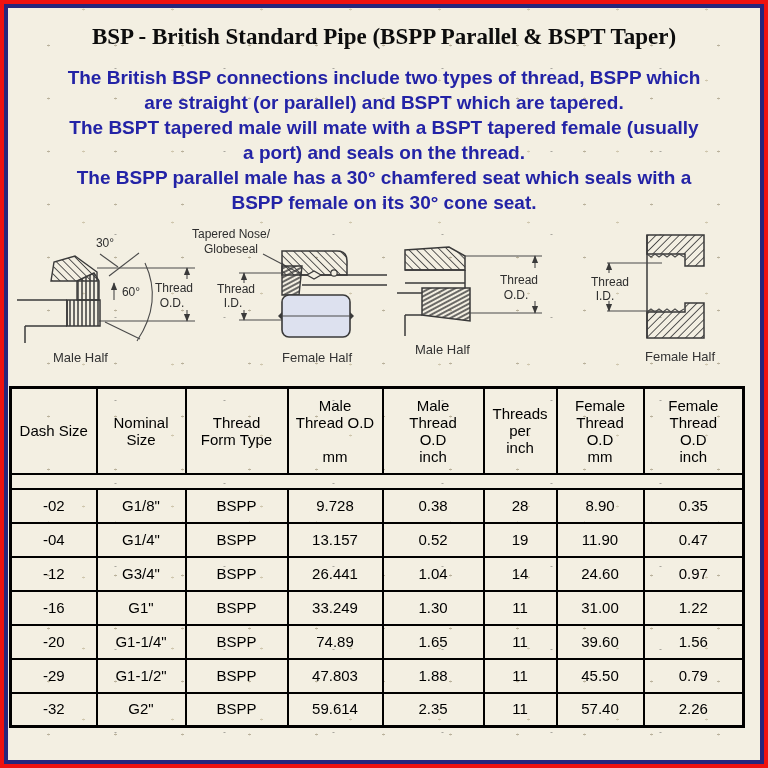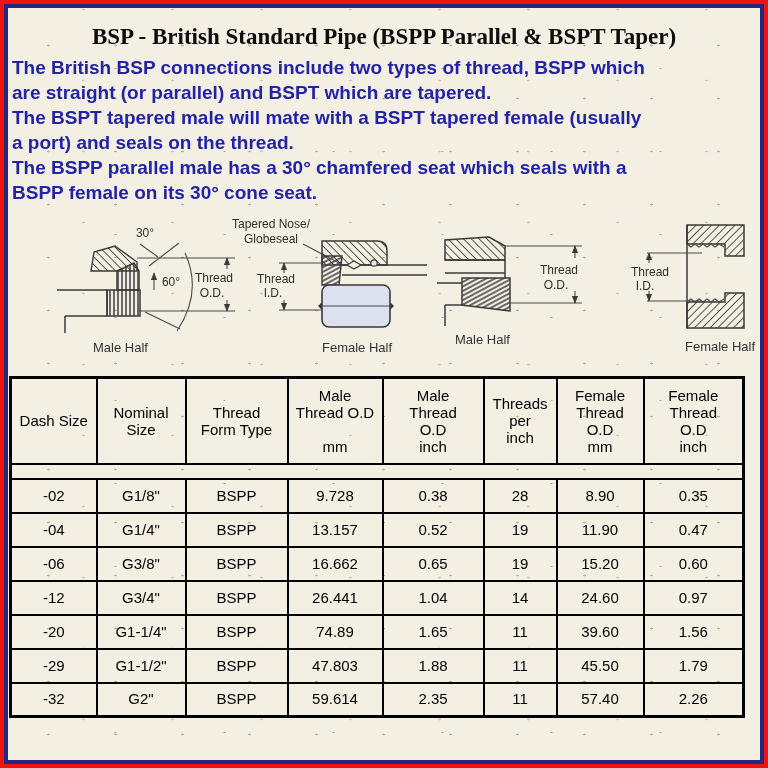--- a/index.html
+++ b/index.html
@@ -26,33 +26,33 @@
   .title {
     margin:16px 6px 0 6px;
     text-align:center;
     font-family:"Liberation Serif", serif;
     font-weight:bold;
     font-size:23px;
     color:#0d0d0d;
   }
 
   .intro {
-    margin:5px 4px 0 4px;
+    margin:15px 4px 0 4px;
+    text-align:center;
     white-space:pre-line;
     font-weight:bold;
     font-size:19px;
     line-height:25px;
     color:#2323a6;
   }
 
   .diagrams {
     position:relative;
     height:150px;
     margin-top:8px;
-    margin-left:40px;
   }
   .diagrams svg { position:absolute; top:0; overflow:visible; }
   #d1 { left:9px; }
   #d2 { left:179px; }
   #d3 { left:389px; }
   #d4 { left:574px; }
 
   .diagrams text {
     font-family:"Liberation Sans", sans-serif;
     font-size:12px;
@@ -264,58 +264,58 @@
             <td>-04</td>
             <td>G1/4"</td>
             <td>BSPP</td>
             <td>13.157</td>
             <td>0.52</td>
             <td>19</td>
             <td>11.90</td>
             <td>0.47</td>
           </tr>
           <tr>
-            <td>-06</td>
-            <td>G3/8"</td>
-            <td>BSPP</td>
-            <td>16.662</td>
-            <td>0.65</td>
-            <td>19</td>
-            <td>15.20</td>
-            <td>0.60</td>
-          </tr>
-          <tr>
             <td>-12</td>
             <td>G3/4"</td>
             <td>BSPP</td>
             <td>26.441</td>
             <td>1.04</td>
             <td>14</td>
             <td>24.60</td>
             <td>0.97</td>
           </tr>
           <tr>
+            <td>-16</td>
+            <td>G1"</td>
+            <td>BSPP</td>
+            <td>33.249</td>
+            <td>1.30</td>
+            <td>11</td>
+            <td>31.00</td>
+            <td>1.22</td>
+          </tr>
+          <tr>
             <td>-20</td>
             <td>G1-1/4"</td>
             <td>BSPP</td>
             <td>74.89</td>
             <td>1.65</td>
             <td>11</td>
             <td>39.60</td>
             <td>1.56</td>
           </tr>
           <tr>
             <td>-29</td>
             <td>G1-1/2"</td>
             <td>BSPP</td>
             <td>47.803</td>
             <td>1.88</td>
             <td>11</td>
             <td>45.50</td>
-            <td>1.79</td>
+            <td>0.79</td>
           </tr>
           <tr>
             <td>-32</td>
             <td>G2"</td>
             <td>BSPP</td>
             <td>59.614</td>
             <td>2.35</td>
             <td>11</td>
             <td>57.40</td>
             <td>2.26</td>

